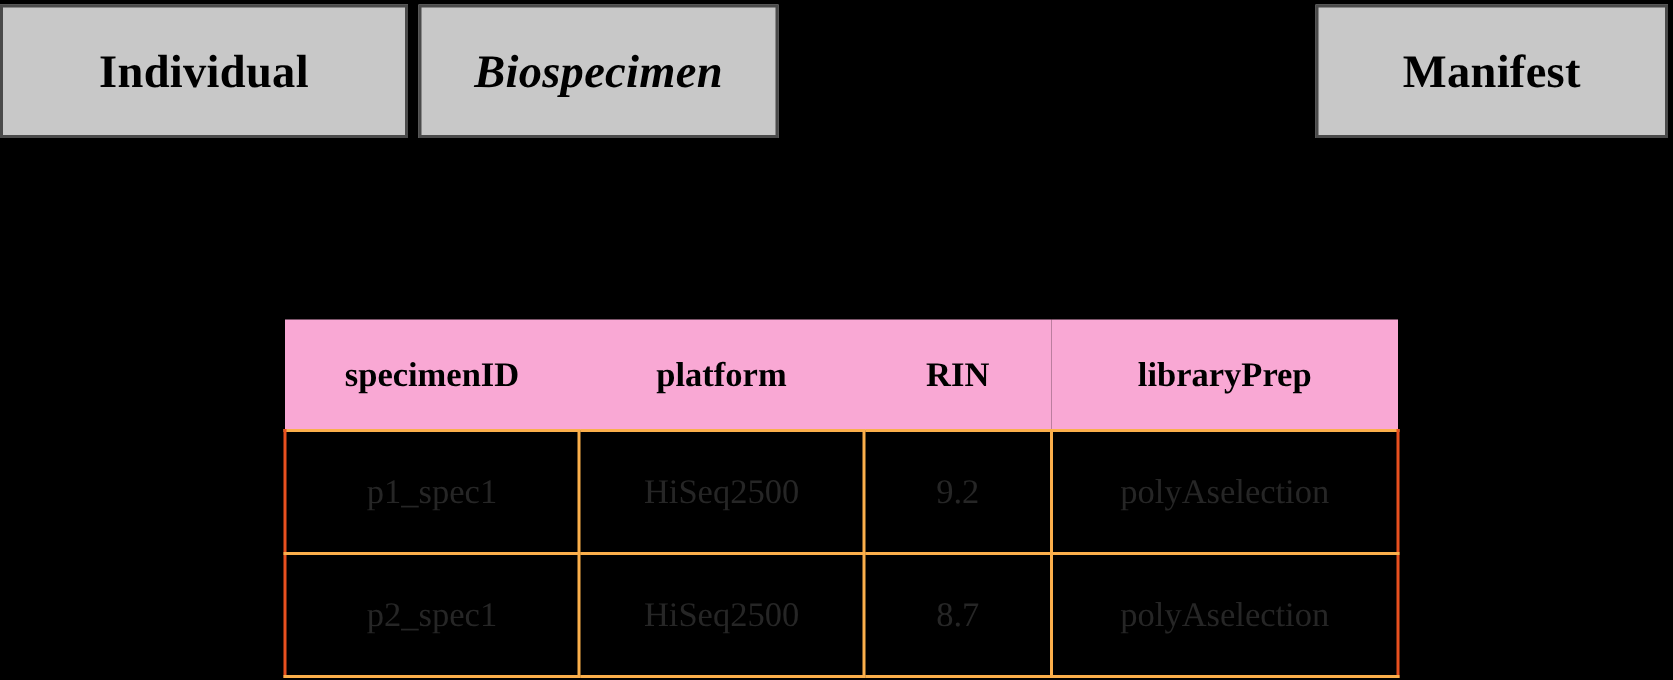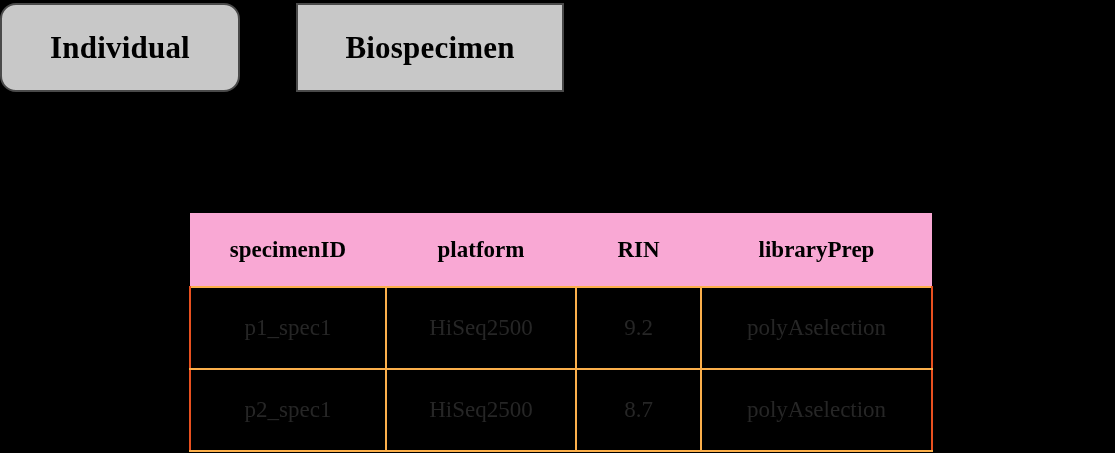--- a/index.html
+++ b/index.html
@@ -36,22 +36,22 @@
     color: #000000;
     font-weight: bold;
     font-size: 31px;
     letter-spacing: 0.2px;
     font-family: "Liberation Serif", "DejaVu Serif", serif;
   }
   .tab.active {
     background: #fbaf4b;
     border-color: #3a3a3a;
   }
-  .tab-individual   { left: 0px;   width: 240px; border-radius: 16px; }
-  .tab-biospecimen  { left: 296px; width: 268px; }
+  .tab-individual   { left: 0px;   width: 272px; }
+  .tab-biospecimen  { left: 279px; width: 240px; font-style: italic; }
   .tab-assays       { left: 583px; width: 238px; }
   .tab-manifest     { left: 877px; width: 235px; }
 
   
   #assay-table {
     position: absolute;
     left: 189px;
     top: 213px;
     width: 742px;
     border-collapse: collapse;
@@ -91,20 +91,23 @@
 </head>
 <body>
 
 <div id="tab-bar">
   <div class="tab tab-individual">
     <span>Individual</span>
   </div>
   <div class="tab tab-biospecimen">
     <span>Biospecimen</span>
   </div>
+  <div class="tab tab-manifest">
+    <span>Manifest</span>
+  </div>
 </div>
 
 <table id="assay-table">
   <thead>
     <tr>
       <th class="col-specimen">specimenID</th>
       <th class="col-platform">platform</th>
       <th class="col-rin">RIN</th>
       <th class="col-libprep">libraryPrep</th>
     </tr>

